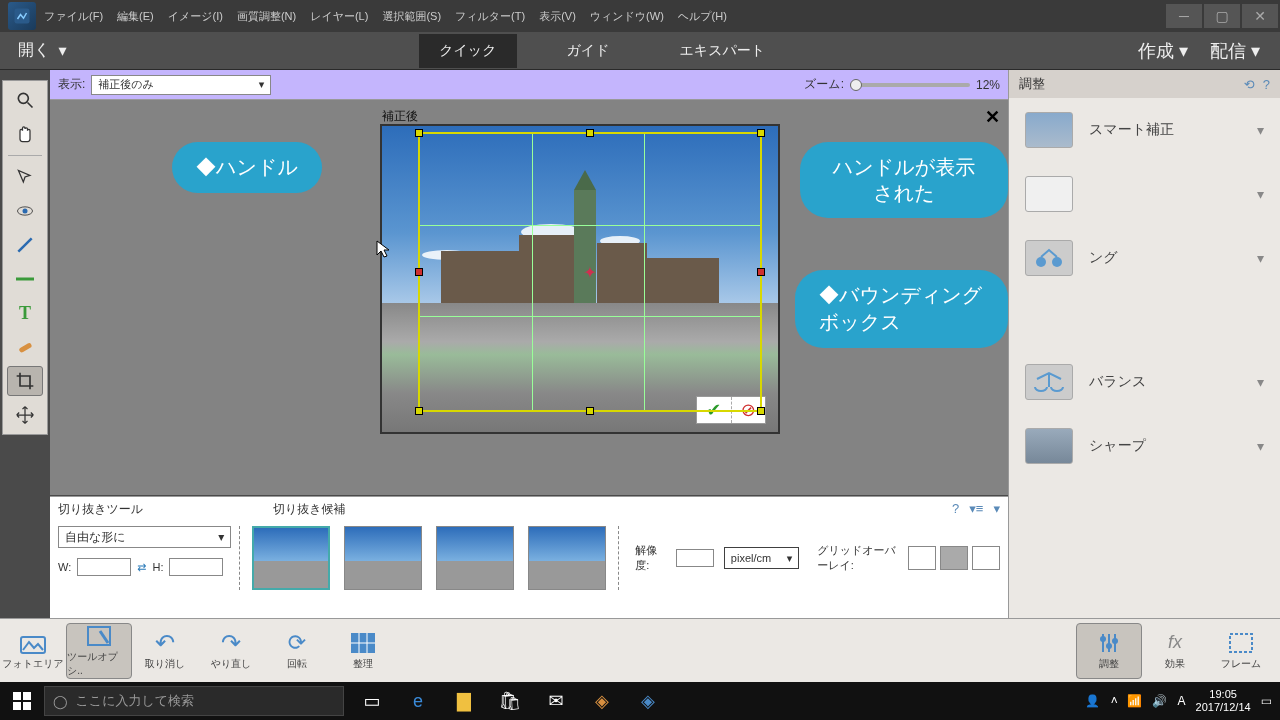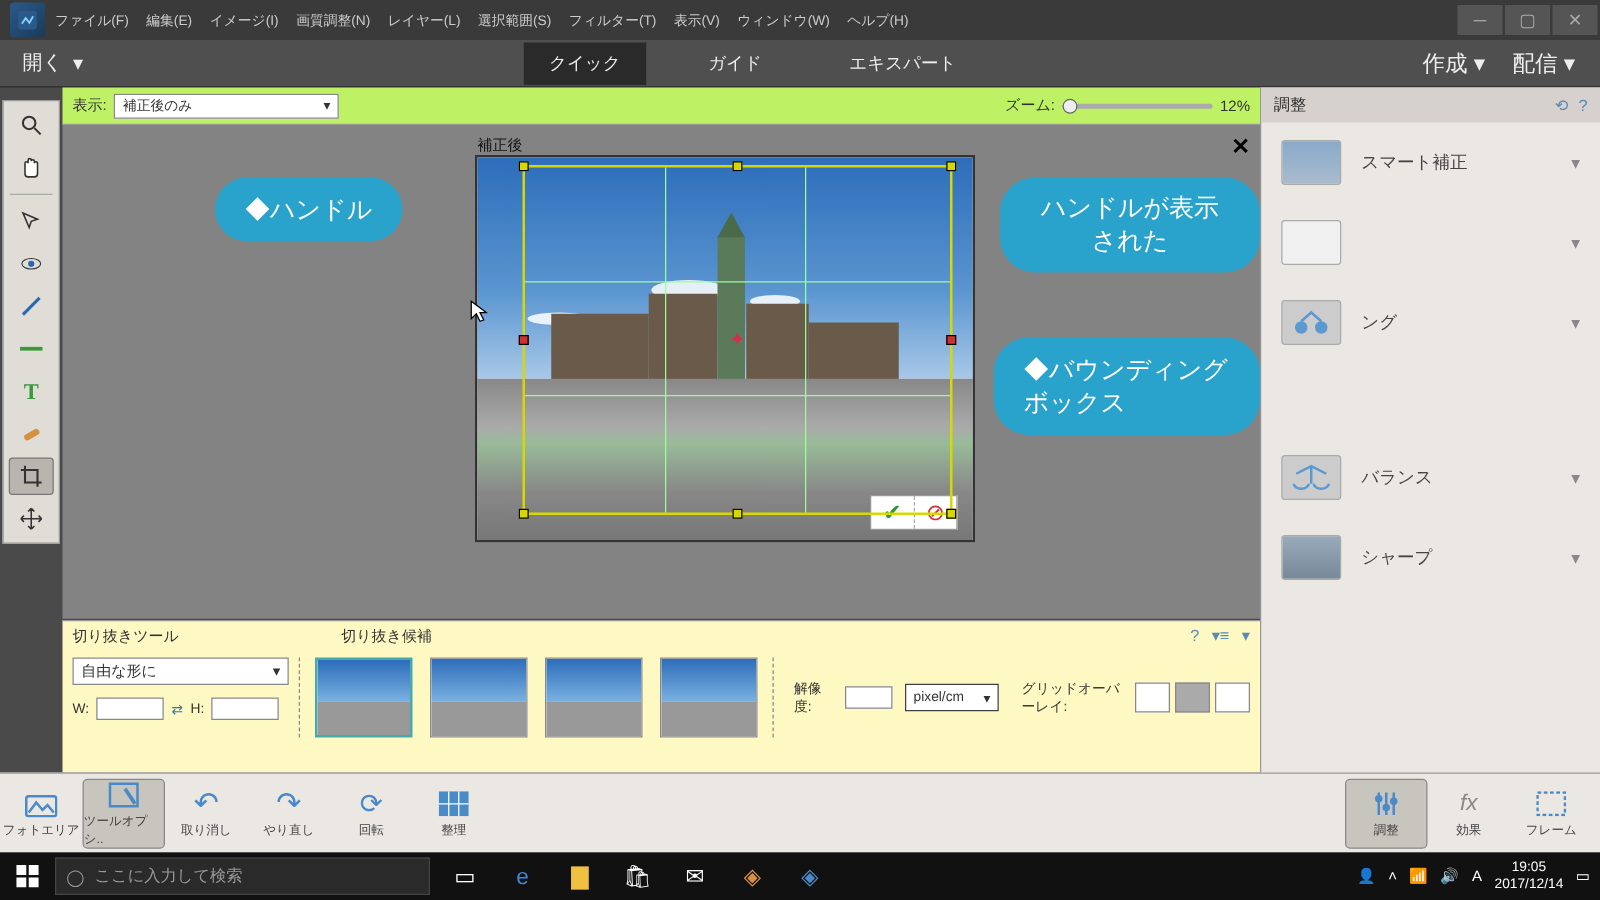--- a/index.html
+++ b/index.html
@@ -16,21 +16,21 @@
 
 
 .modebar { height: 38px; background: #4f4f4f; display: flex; align-items: center; color: #eee; font-size: 14px; border-bottom: 1px solid #2a2a2a; }
 .modebar-left { display: flex; align-items: center; padding-left: 18px; gap: 8px; font-size: 16px; }
 .modebar-center { flex: 1; display: flex; justify-content: center; gap: 30px; }
 .mode-tab { padding: 8px 20px; cursor: pointer; }
 .mode-tab.active { background: #2a2a2a; }
 .modebar-right { display: flex; gap: 22px; padding-right: 20px; font-size: 18px; }
 
 
-.optbar { position: absolute; left: 50px; top: 70px; right: 272px; height: 30px; background: #bef264; display: flex; align-items: center; font-size: 12px; color: #333; border-bottom: 1px solid #999; padding: 0 8px; }
+.optbar { position: absolute; left: 50px; top: 70px; right: 272px; height: 30px; background: #c4b5fd; display: flex; align-items: center; font-size: 12px; color: #333; border-bottom: 1px solid #999; padding: 0 8px; }
 .optbar .disp-select { width: 180px; height: 20px; background: #fff; border: 1px solid #888; margin-left: 6px; padding: 0 6px; display: flex; align-items: center; justify-content: space-between; font-size: 11px; }
 .optbar .zoom-area { margin-left: auto; display: flex; align-items: center; gap: 6px; }
 .slider { width: 120px; height: 4px; background: #aaa; border-radius: 2px; position: relative; }
 .slider-thumb { position: absolute; left: 0; top: -4px; width: 12px; height: 12px; background: #eee; border: 1px solid #666; border-radius: 50%; }
 
 
 .toolbox { position: absolute; left: 2px; top: 80px; width: 46px; background: #e0dcd6; border: 1px solid #999; display: flex; flex-direction: column; align-items: center; padding: 4px 0; gap: 4px; }
 .tool { width: 36px; height: 30px; display: flex; align-items: center; justify-content: center; cursor: pointer; border-radius: 3px; }
 .tool.selected { background: #b8b4ae; border: 1px solid #777; }
 .tool-sep { width: 34px; height: 1px; background: #aaa; margin: 2px 0; }
@@ -65,21 +65,21 @@
 
 
 .rightpanel { position: absolute; right: 0; top: 70px; width: 272px; bottom: 100px; background: #ebe8e4; border-left: 1px solid #999; }
 .rp-header { height: 28px; background: #d6d1cc; display: flex; align-items: center; padding: 0 10px; font-size: 13px; color: #333; }
 .rp-header .icons { margin-left: auto; display: flex; gap: 8px; color: #5a8ab8; }
 .adj-item { display: flex; align-items: center; padding: 14px 16px; gap: 16px; font-size: 14px; color: #444; }
 .adj-icon { width: 48px; height: 36px; background: #ccc; border: 1px solid #aaa; border-radius: 3px; display:flex; align-items:center; justify-content:center; }
 .adj-item .chev { margin-left: auto; color: #888; }
 
 
-.tooloptions { position: absolute; left: 50px; right: 272px; bottom: 102px; height: 122px; background: #fef9c3; border-top: 1px solid #999; font-size: 12px; color: #333; }
+.tooloptions { position: absolute; left: 50px; right: 272px; bottom: 102px; height: 122px; background: #ffffff; border-top: 1px solid #999; font-size: 12px; color: #333; }
 .to-header { display: flex; padding: 4px 8px; }
 .to-header .sec1 { width: 215px; }
 .to-header .sec2 { flex: 1; }
 .to-header .hicons { margin-left: auto; display: flex; gap: 10px; font-size: 13px; color: #5a8ab8; }
 .to-body { display: flex; padding: 4px 8px; gap: 8px; }
 .to-col1 { width: 200px; display: flex; flex-direction: column; gap: 10px; }
 .to-select { height: 22px; background: #fff; border: 1px solid #888; display: flex; align-items: center; padding: 0 6px; justify-content: space-between; }
 .to-wh { display: flex; align-items: center; gap: 6px; font-size: 11px; }
 .to-input { width: 54px; height: 18px; background: #fff; border: 1px solid #888; }
 .thumb-row { display: flex; gap: 14px; border-left: 1px dashed #888; padding-left: 12px; border-right: 1px dashed #888; padding-right: 12px; }

